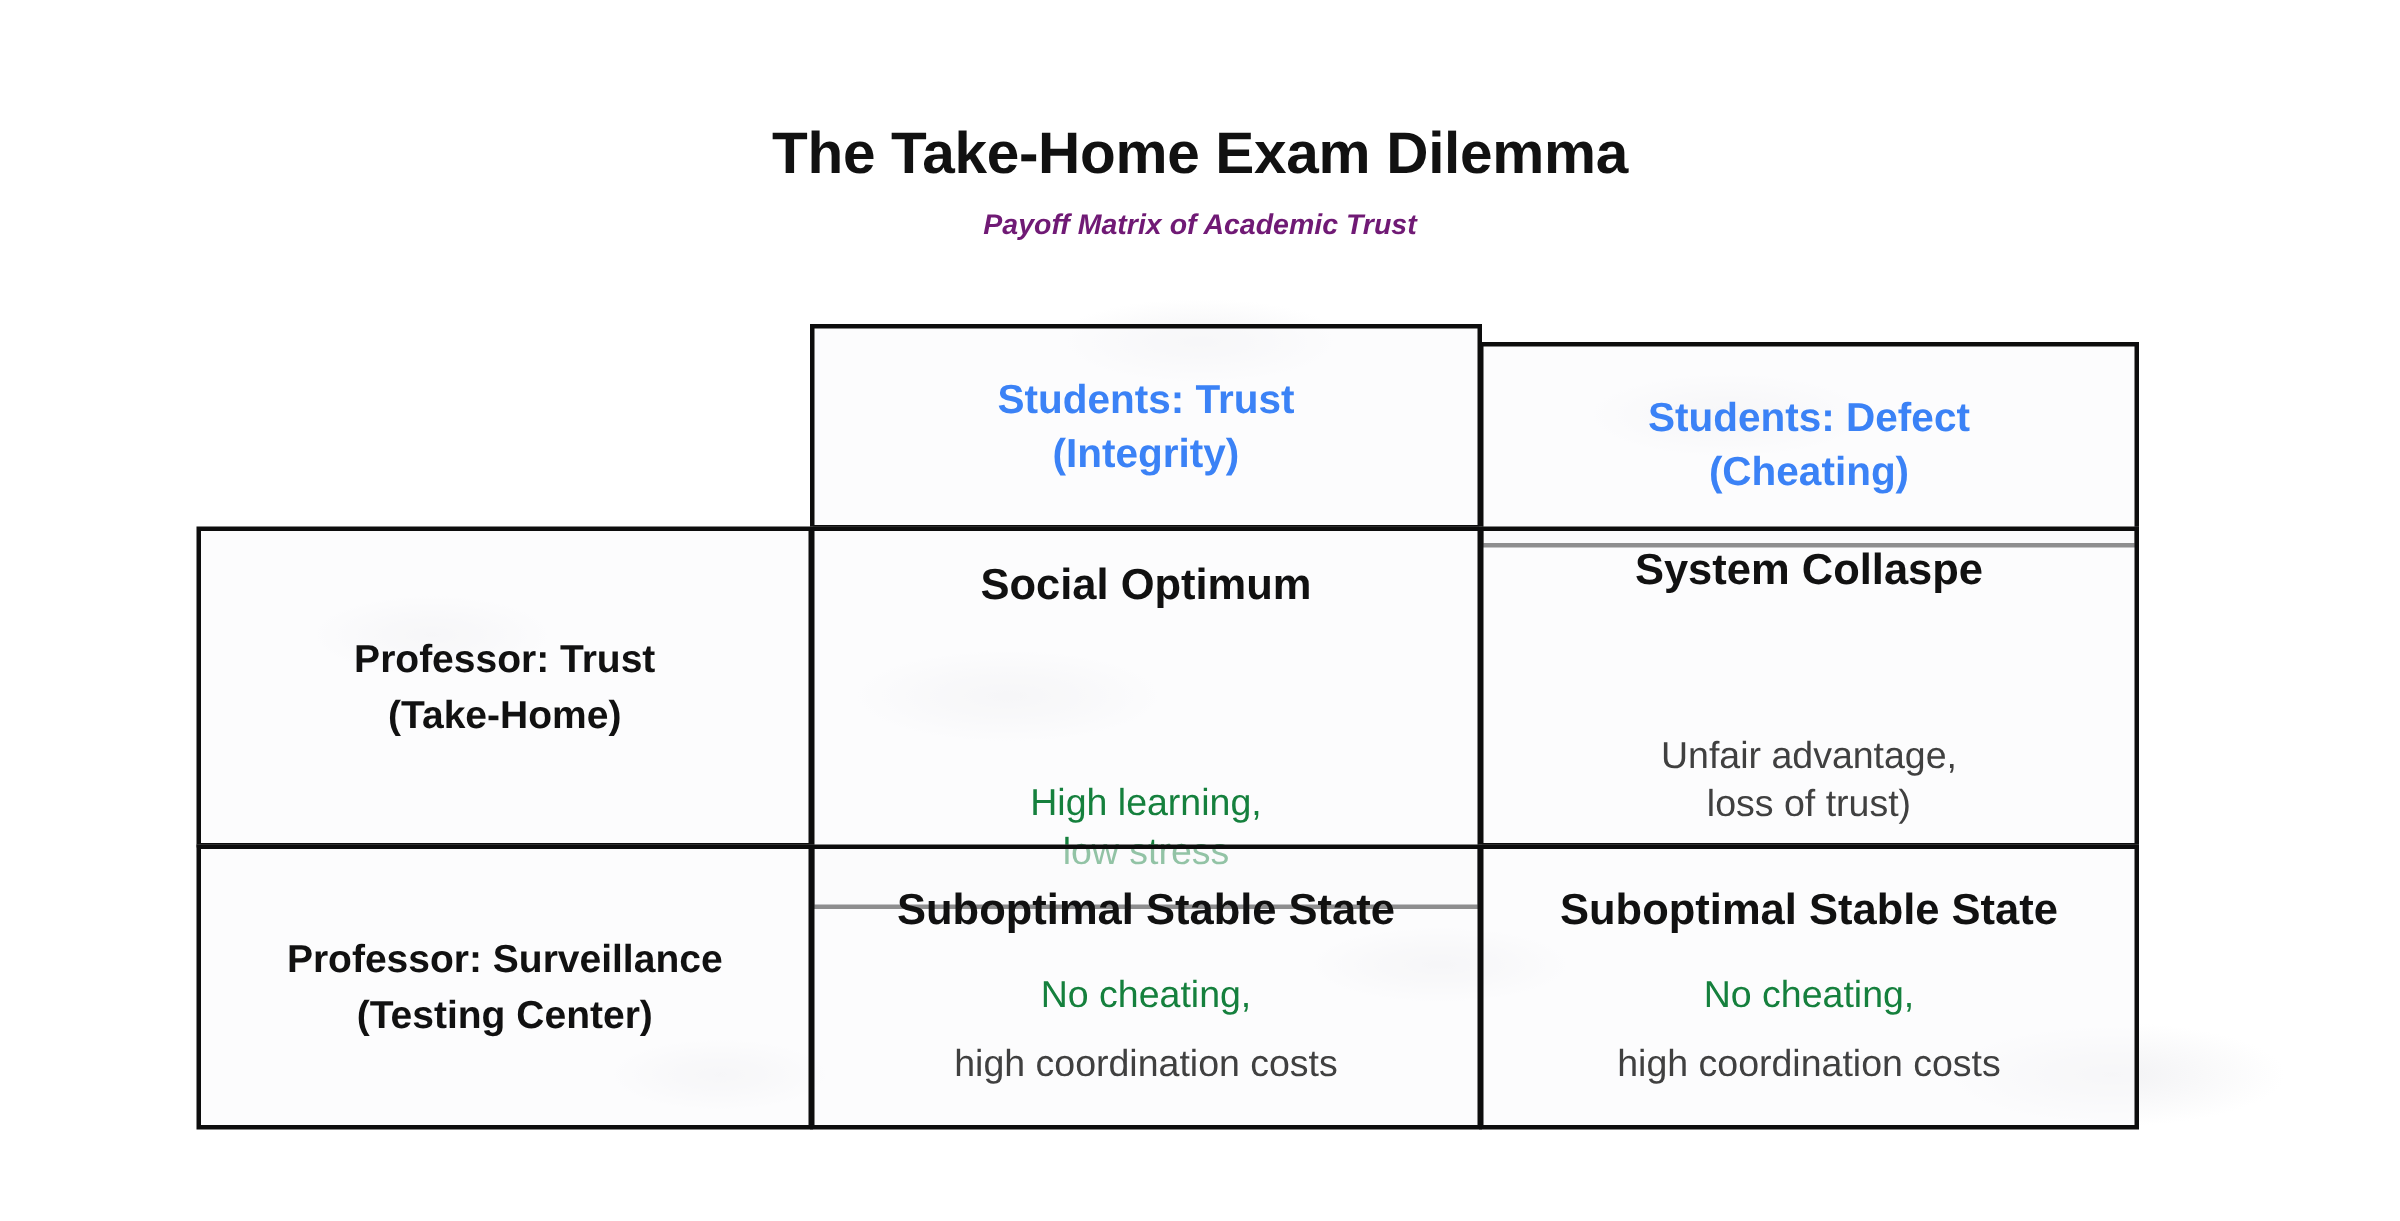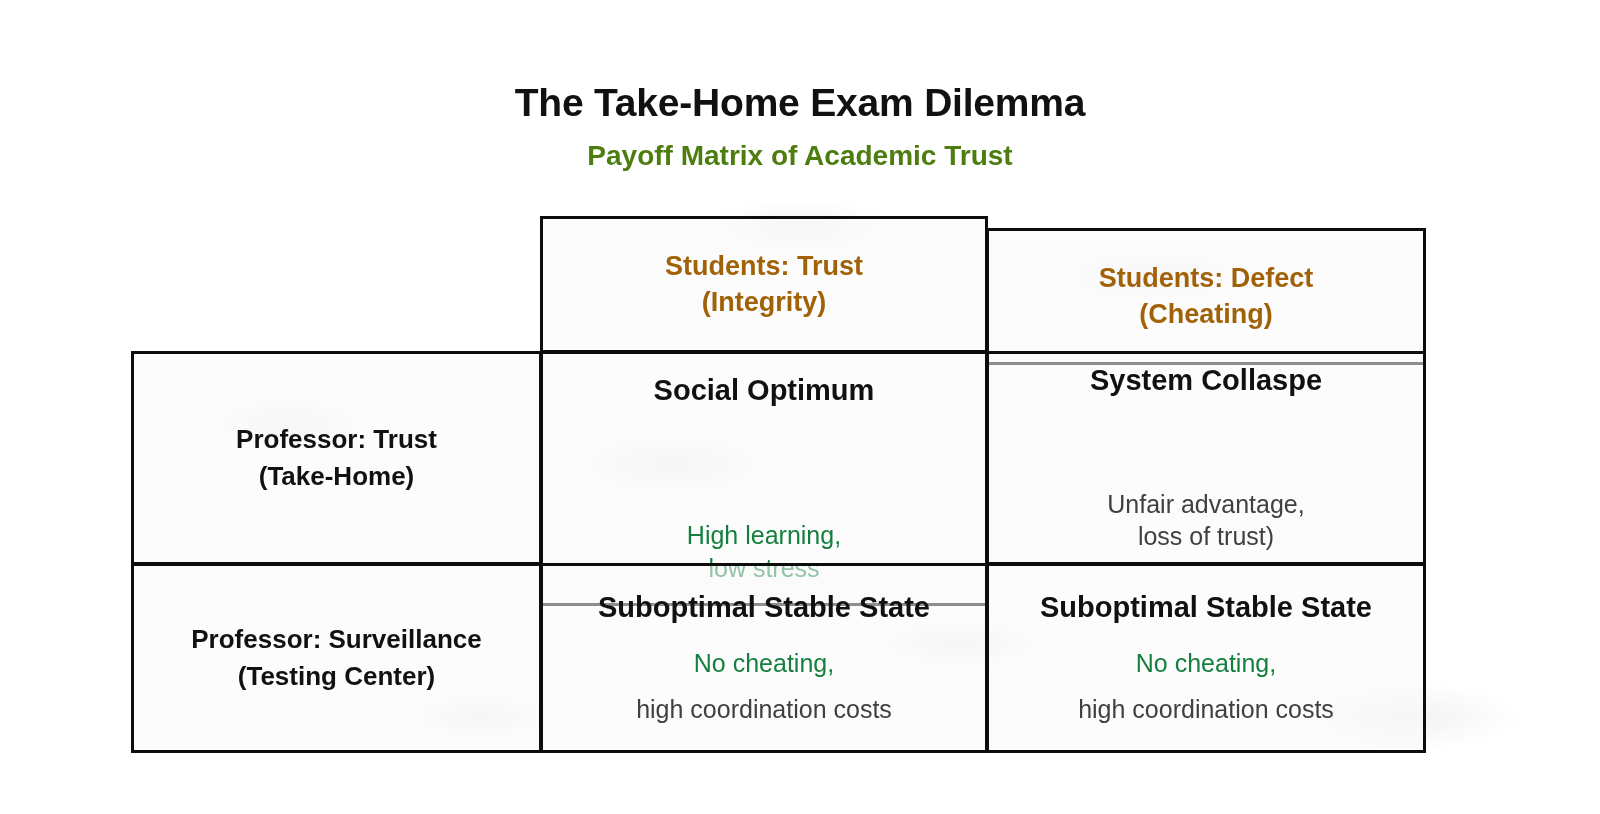--- a/index.html
+++ b/index.html
@@ -51,23 +51,24 @@
   .main-title {
     font-size: 39px;
     font-weight: bold;
     color: #111111;
     letter-spacing: -0.2px;
     line-height: 1.1;
     margin: 0;
   }
   .sub-title {
     margin: 16px 0 0 0;
-    font-size: 28px;
-    font-weight: bold;
-    color: #4d7c0f;
+    font-size: 19px;
+    font-style: italic;
+    font-weight: bold;
+    color: #701a75;
     line-height: 1.1;
   }
 
   
   .matrix {
     position: absolute;
     left: 131px;
     top: 216px;
     width: 1295px;
     height: 537px;
@@ -106,21 +107,21 @@
 
   
   .body-1-1 { left: 409px; top: 135px; width: 448px; height: 255px; gap: 39px; }
   .body-1-2 { left: 855px; top: 135px; width: 440px; height: 214px; gap: 28px; }
   .body-2-1 { left: 409px; top: 347px; width: 448px; height: 190px; }
   .body-2-2 { left: 855px; top: 347px; width: 440px; height: 190px; }
 
   .head-text {
     font-size: 27px;
     font-weight: bold;
-    color: #a16207;
+    color: #3b82f6;
     line-height: 1.32;
     white-space: pre-line;
   }
   .row-label-text {
     font-size: 26px;
     font-weight: bold;
     color: #111111;
     line-height: 1.42;
     white-space: pre-line;
   }

